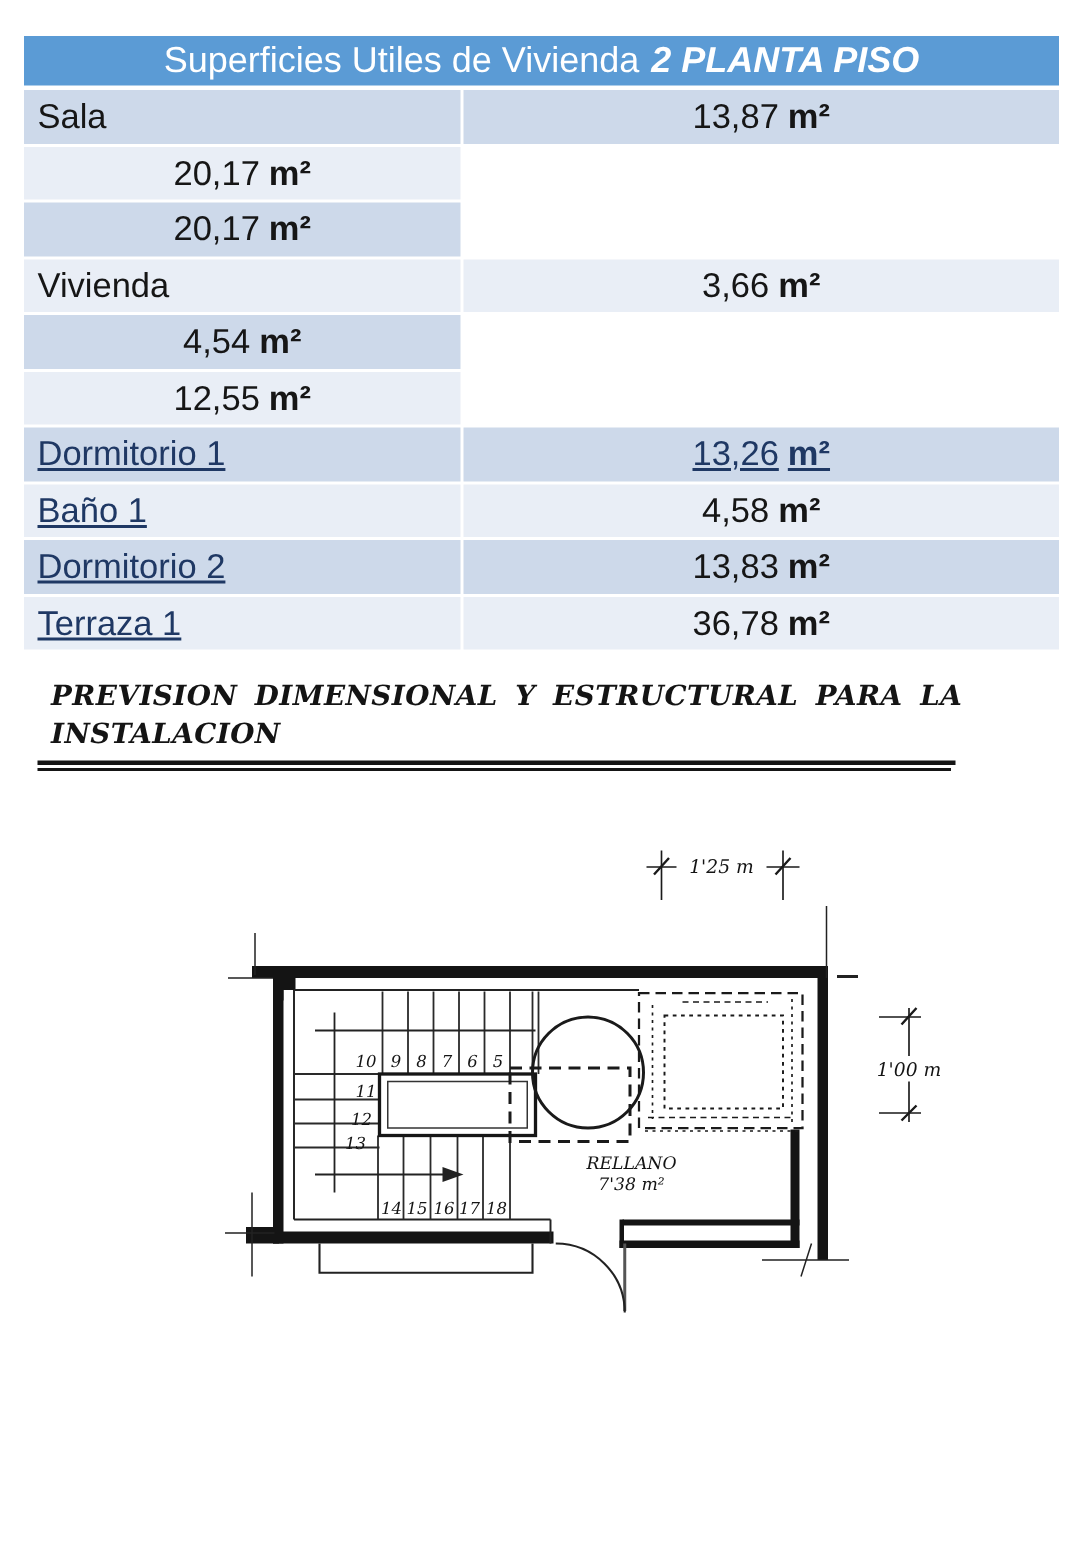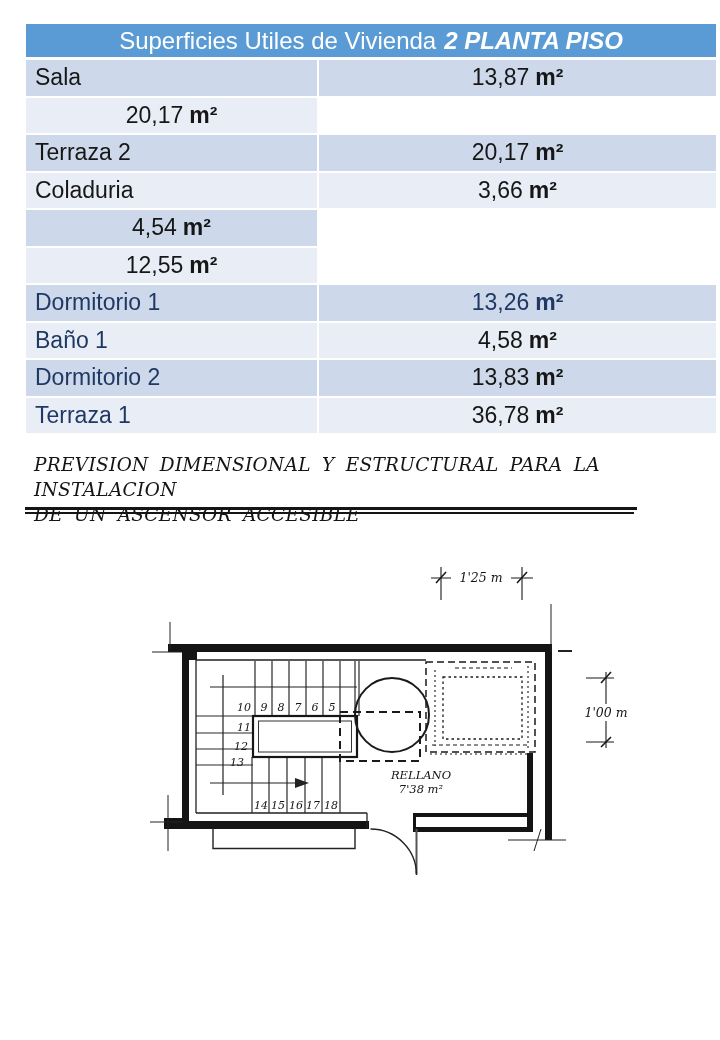--- a/index.html
+++ b/index.html
@@ -4,36 +4,36 @@
 <style>
   :root{
     --accent:#5b9bd5; --band-dark:#cdd9ea; --band-light:#e9eef6;
     --navy:#1f3864; --ink:#161616;
   }
   *{margin:0;padding:0;box-sizing:border-box;}
   html,body{width:720px;height:1040px;background:#ffffff;overflow:hidden;}
   body{position:relative;font-family:"Liberation Sans",sans-serif;color:var(--ink);}
 
   
-  .tbl{position:absolute;left:26px;top:24px;width:690px;}
+  .tbl{position:absolute;left:16px;top:24px;width:690px;}
   .tbl-header{height:33px;background:var(--accent);color:#fff;display:flex;align-items:center;
     justify-content:center;font-size:24px;margin-bottom:3px;}
   .tbl-header b{margin-left:8px;font-weight:700;font-style:italic;}
   .trow{display:grid;grid-template-columns:291px 1fr;column-gap:2px;height:35.5px;margin-bottom:2px;}
   .trow .cell{display:flex;align-items:center;font-size:23px;}
   .trow .lbl{padding-left:9px;}
   .trow .val{justify-content:center;}
   .r-dark .cell{background:var(--band-dark);}
   .r-light .cell{background:var(--band-light);}
-  .navy{color:var(--navy);}
+  .navy{color:var(--navy);text-decoration:underline;}
   .unit{margin-left:6px;font-weight:700;}
 
   
   .plan-heading{position:absolute;left:34px;top:452px;width:620px;
-    font-family:"DejaVu Serif",serif;font-style:italic;font-weight:400;
+    font-family:"DejaVu Serif",serif;font-style:italic;font-weight:700;
     font-size:18.5px;line-height:25px;letter-spacing:.3px;word-spacing:5px;color:#141414;}
   .rule1{position:absolute;left:25px;top:507px;width:612px;height:3px;background:#151515;}
   .rule2{position:absolute;left:25px;top:512px;width:609px;height:2px;background:#151515;}
 
   
   .plan-svg{position:absolute;left:0;top:540px;width:720px;height:400px;}
   .plan-svg text{font-family:"DejaVu Serif",serif;font-style:italic;fill:#141414;}
   .stepnum{font-size:11px;}
   .dimtxt{font-size:12.5px;}
   .roomtxt{font-size:11.5px;}
@@ -54,28 +54,27 @@
         <b class="unit">m²</b>
       </div>
   </div>
   <div class="trow r-light">
     <div class="cell val">
         <span>20,17</span>
         <b class="unit">m²</b>
       </div>
   </div>
   <div class="trow r-dark">
-    <div class="cell lbl">Terraza 2</div>
     <div class="cell val">
         <span>20,17</span>
         <b class="unit">m²</b>
       </div>
   </div>
   <div class="trow r-light">
-    <div class="cell lbl">Coladuria</div>
+    <div class="cell lbl">Vivienda</div>
     <div class="cell val">
         <span>3,66</span>
         <b class="unit">m²</b>
       </div>
   </div>
   <div class="trow r-dark">
     <div class="cell val">
         <span>4,54</span>
         <b class="unit">m²</b>
       </div>
@@ -111,21 +110,20 @@
     <div class="cell lbl navy">Terraza 1</div>
     <div class="cell val">
         <span>36,78</span>
         <b class="unit">m²</b>
       </div>
   </div>
 </div>
 
 <div class="plan-heading">
   <div>PREVISION DIMENSIONAL Y ESTRUCTURAL PARA LA INSTALACION</div>
-  <div>DE UN ASCENSOR ACCESIBLE</div>
 </div>
 <div class="rule1"></div>
 <div class="rule2"></div>
 
 <svg class="plan-svg" viewBox="0 540 720 400">
 
   <g fill="#141414">
     <rect x="168" y="644" width="384" height="8"></rect>
     <rect x="545" y="646" width="7" height="194"></rect>
     <rect x="182" y="652" width="7" height="177"></rect>

